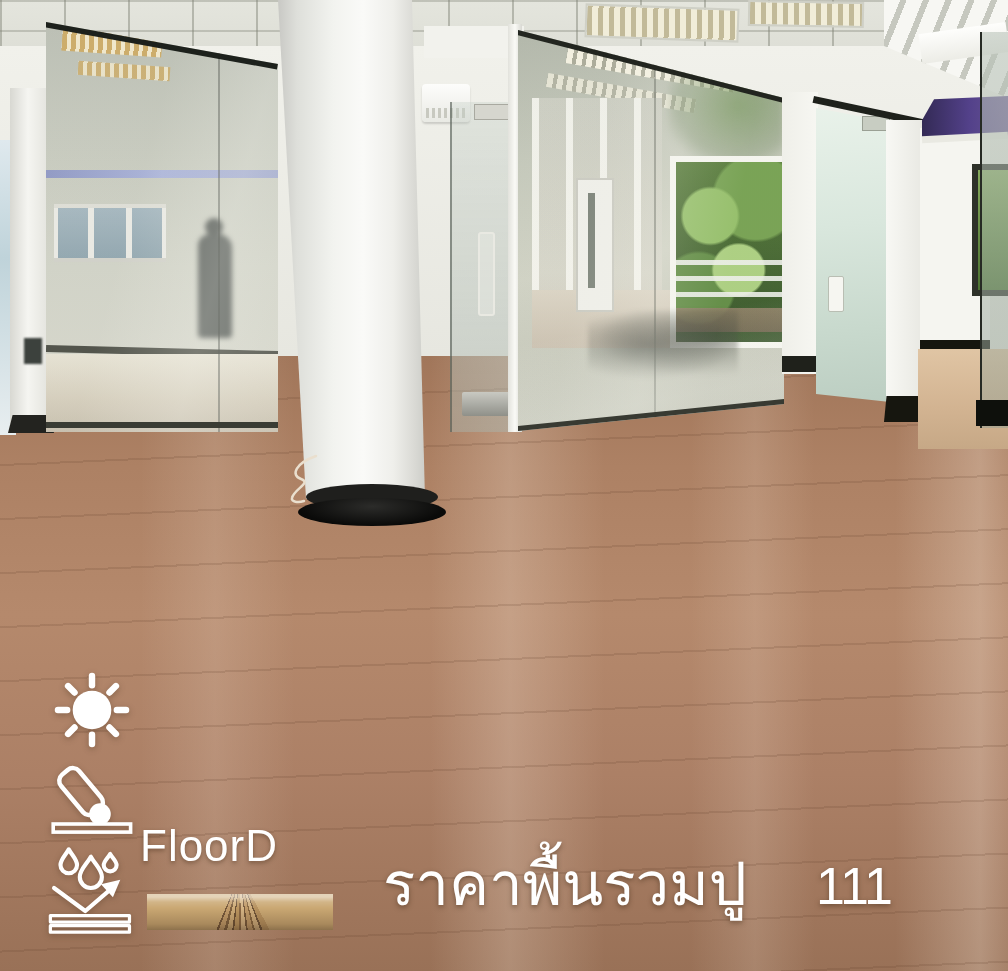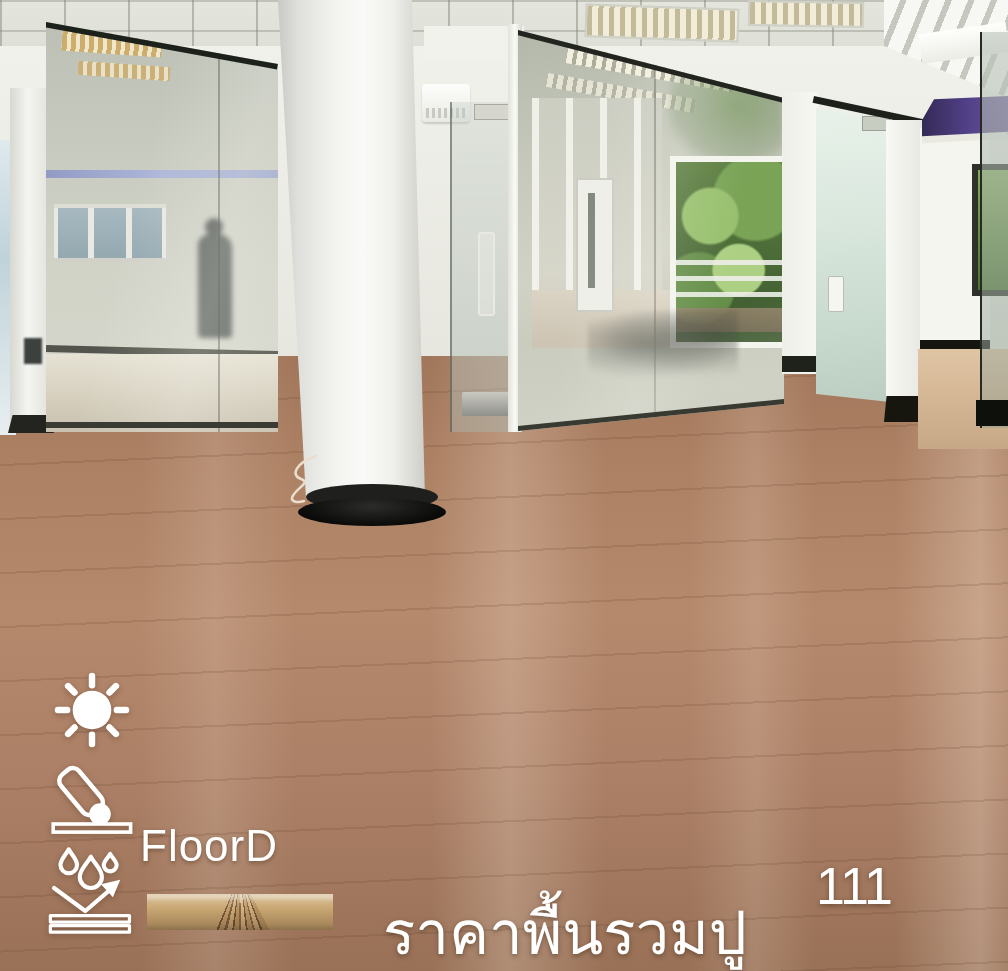--- a/index.html
+++ b/index.html
@@ -176,21 +176,21 @@
   .icon-water{left:40px;top:842px;width:98px;height:92px;}
   .brand{left:140px;top:818px;font-size:44px;line-height:1;color:#fff;letter-spacing:1px;
     text-shadow:0 2px 4px rgba(70,45,25,.5);margin-top:6px;}
   .planks{left:147px;top:894px;width:186px;height:36px;background:
     linear-gradient(180deg, rgba(255,255,255,.5) 0 3px, rgba(255,255,255,.15) 8px, rgba(0,0,0,0) 14px, rgba(70,45,25,.25) 30px, rgba(50,32,18,.4) 36px),
     conic-gradient(from 152deg at 50% -55%,
       #b7925f 0 6deg,#6f5438 6deg 8deg,#cfae7d 8deg 13deg,#85653f 13deg 15deg,
       #c09a68 15deg 20deg,#75583a 20deg 22deg,#d6b585 22deg 27deg,#8a6844 27deg 29deg,
       #bb955f 29deg 34deg,#6b5034 34deg 36deg,#cdab77 36deg 41deg,#7e603e 41deg 44deg,
       #c29c6a 44deg 49deg,#74573a 49deg 51deg,#caa873 51deg 56deg);}
-  .caption{left:383px;top:901px;font-size:60px;line-height:1.1;color:#fff;white-space:nowrap;
+  .caption{left:383px;top:852px;font-size:60px;line-height:1.1;color:#fff;white-space:nowrap;
     text-shadow:0 2px 5px rgba(60,40,20,.5);}
   .price{left:816px;top:860px;font-size:52px;line-height:1;color:#fff;letter-spacing:-1px;
     text-shadow:0 2px 5px rgba(60,40,20,.5);}
 </style>
 </head>
 <body>
 
 <div id="scene">
 
   <div class="abs ceiling"></div>

